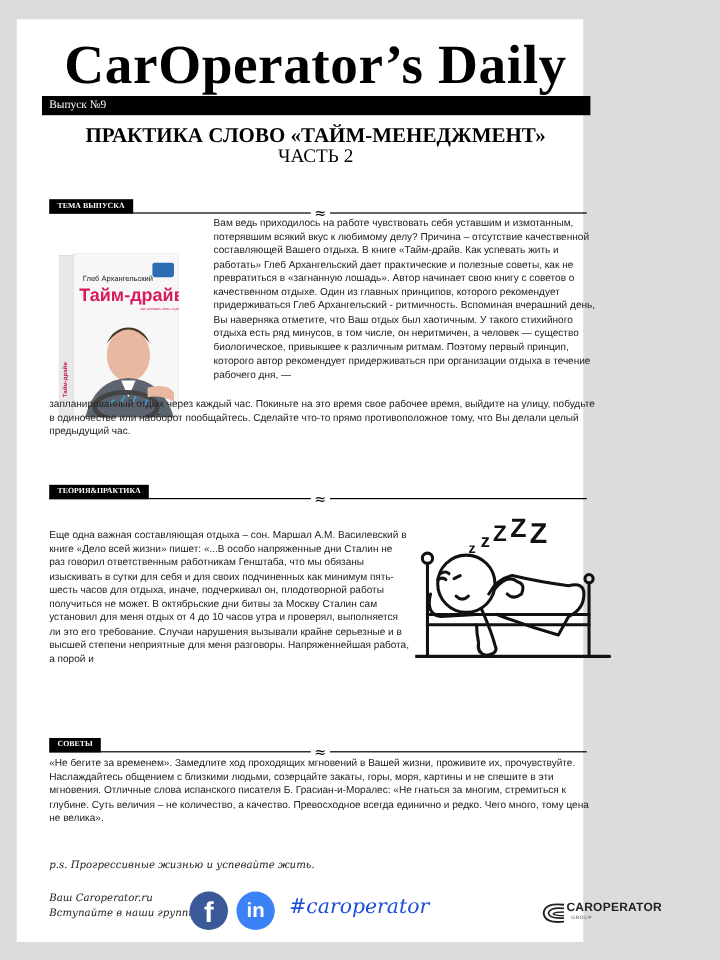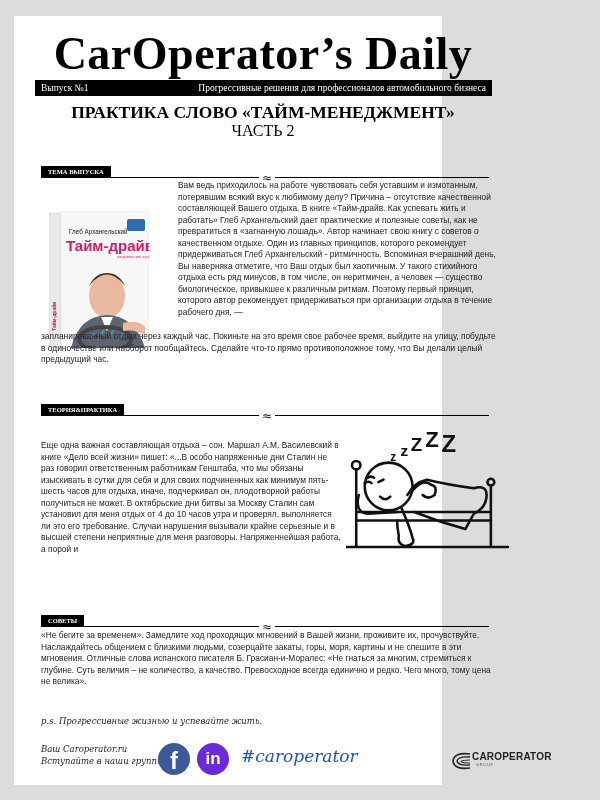--- a/index.html
+++ b/index.html
@@ -1,18 +1,18 @@
 <!DOCTYPE html>
 <html><head>
 <meta charset="utf-8">
 <style>
   html,body{margin:0;padding:0;}
   body{width:600px;height:800px;background:#dcdcdc;position:relative;overflow:hidden;
        font-family:"DejaVu Serif","Liberation Serif",serif;color:#1a1a1a;}
-  .page{position:absolute;left:14px;top:16px;width:428px;height:769px;background:#fff;}
+  .page{position:absolute;left:14px;top:16px;width:472px;height:769px;background:#fff;}
   .masthead{position:absolute;left:14px;top:8px;width:470px;text-align:center;
        font-family:"Liberation Serif",serif;font-weight:bold;font-size:46px;line-height:60px;letter-spacing:0.5px;color:#000;}
   .bar{position:absolute;left:21px;top:64px;width:457px;height:16px;background:#000;color:#fff;
        font-family:"Liberation Serif",serif;font-size:9.5px;line-height:16px;}
   .bar .issue{position:absolute;left:6px;top:0;}
   .bar .tag{position:absolute;right:6px;top:0;}
   .headline{position:absolute;left:14px;top:86px;width:470px;text-align:center;
        font-family:"Liberation Serif",serif;color:#000;}
   .headline .l1,.headline .l2{font-weight:bold;font-size:17.5px;line-height:20px;display:block;}
   .headline .l3{font-size:16px;line-height:18px;display:block;}
@@ -27,35 +27,34 @@
   .t1b{position:absolute;left:27px;top:315px;width:455px;}
   .t2{position:absolute;left:27px;top:424px;width:300px;}
   .t2b{position:absolute;left:27px;top:562px;width:455px;}
   .t3{position:absolute;left:27px;top:614px;width:460px;}
   .book{position:absolute;left:35px;top:195px;width:100px;height:137px;}
   .sleep{position:absolute;left:332px;top:405px;width:196px;height:148px;}
   .ps{position:absolute;left:27px;top:700px;font-style:italic;font-size:8.5px;color:#222;}
   .contact{position:absolute;left:27px;top:727px;font-style:italic;font-size:8.5px;line-height:12px;color:#222;}
   .fb{position:absolute;left:144px;top:727px;width:32px;height:32px;border-radius:50%;background:#3b5998;
        color:#fff;font-family:"Liberation Sans",sans-serif;font-weight:bold;font-size:24px;line-height:36px;text-align:center;}
-  .li{position:absolute;left:183px;top:727px;width:32px;height:32px;border-radius:50%;background:#6d28d9;
+  .li{position:absolute;left:183px;top:727px;width:32px;height:32px;border-radius:50%;background:#3b82f6;
        color:#fff;font-family:"Liberation Sans",sans-serif;font-weight:bold;font-size:17px;line-height:32px;text-align:center;}
   .hashtag{position:absolute;left:227px;top:730px;font-style:italic;font-size:17px;color:#1d4ed8;font-family:"DejaVu Serif",serif;}
   .logo{position:absolute;left:436px;top:735px;width:110px;height:20px;}
   .logo .name{position:absolute;left:22px;top:0;font-family:"Liberation Sans",sans-serif;font-weight:bold;font-size:10px;color:#222;letter-spacing:0.2px;}
   .logo .group{position:absolute;left:26px;top:11px;font-family:"Liberation Sans",sans-serif;font-size:4px;color:#555;letter-spacing:0.6px;}
 </style>
 </head>
 <body>
 
 <div class="page">
   <div class="masthead">CarOperator’s Daily</div>
   <div class="bar">
-    <span class="issue">Выпуск №1</span>
-    <span class="tag">Прогрессивные решения для профессионалов автомобильного бизнеса</span>
+    <span class="issue">Выпуск №9</span>
   </div>
 
   <div class="headline">
     <span class="l1">ПРАКТИКА СЛОВО «ТАЙМ-МЕНЕДЖМЕНТ»</span>
     <span class="l3">ЧАСТЬ 2</span>
   </div>
 
   <div class="section-rule" style="top:150px">
     <div class="line"></div>
     <span class="label">ТЕМА ВЫПУСКА</span>

